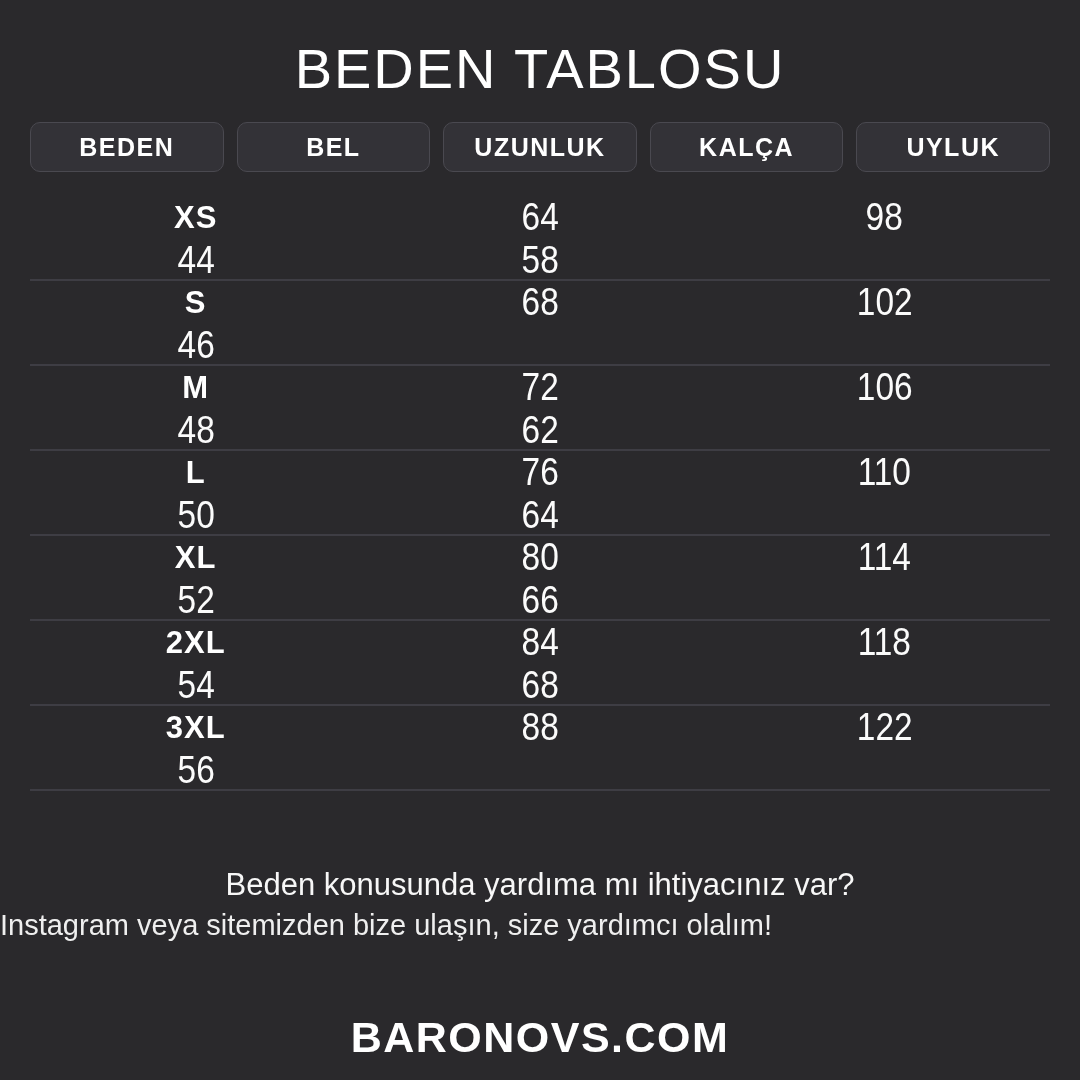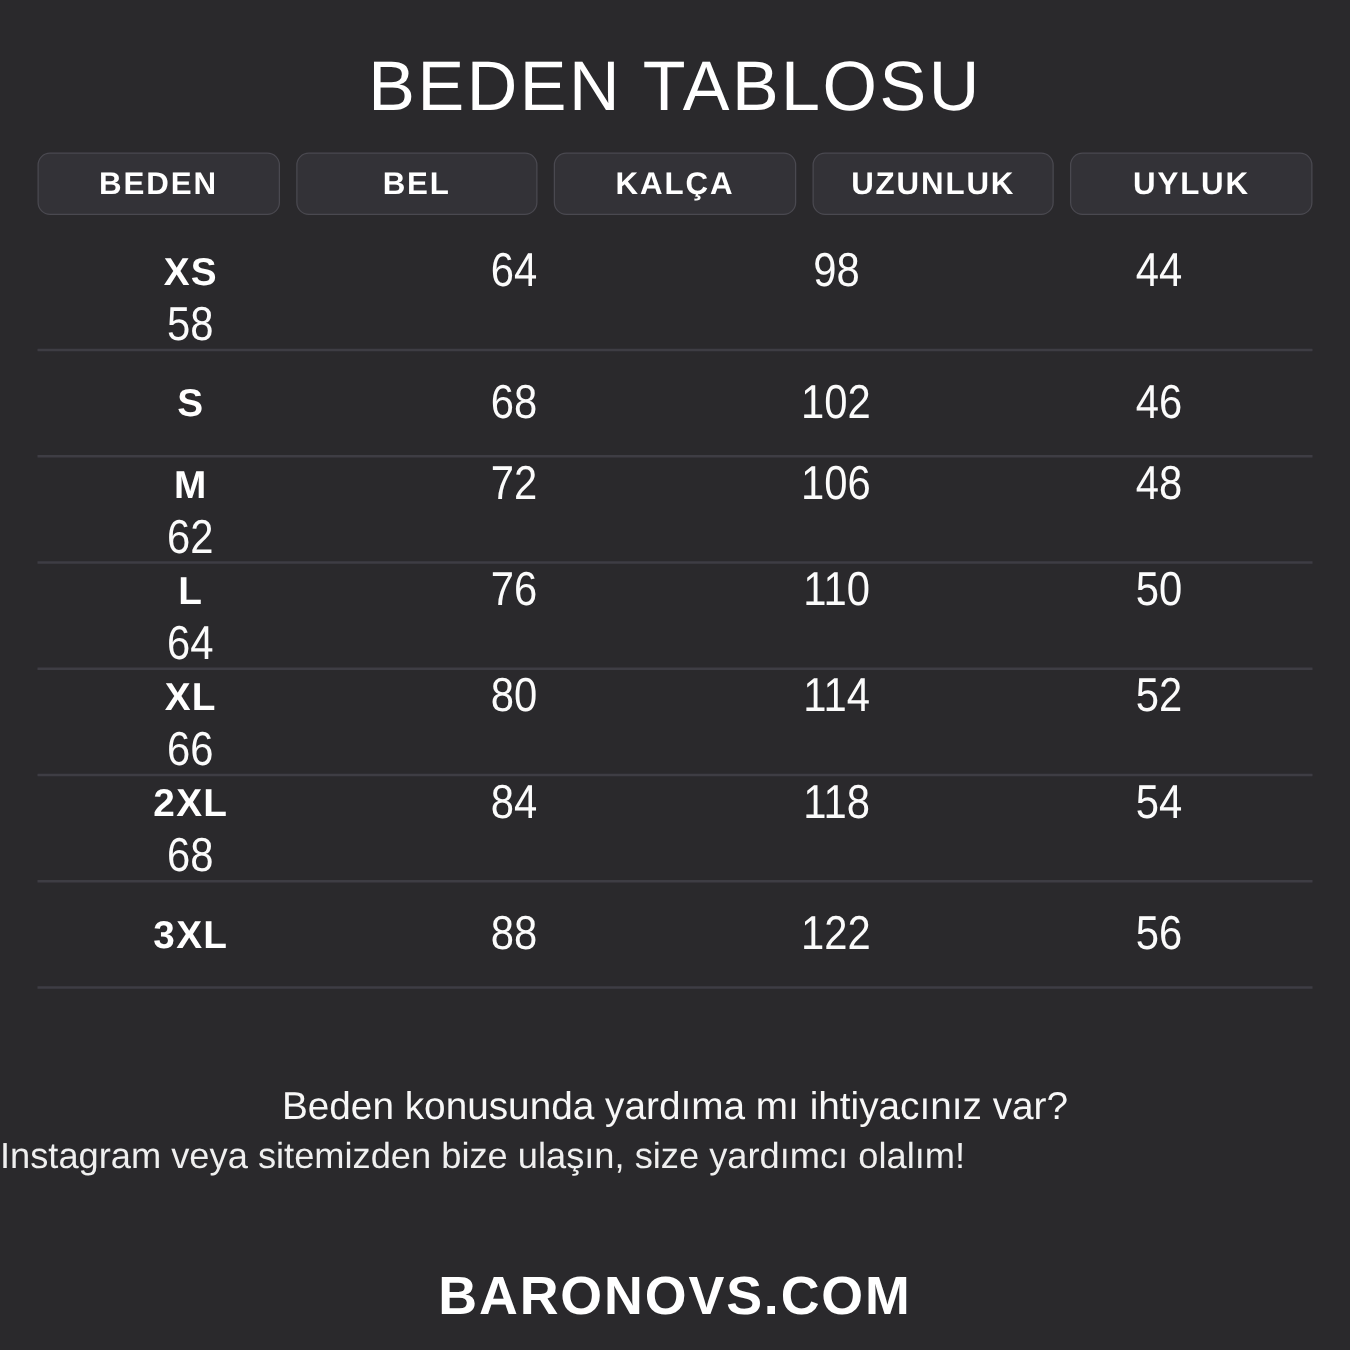--- a/index.html
+++ b/index.html
@@ -55,21 +55,21 @@
   .rows {
     position: absolute;
     top: 196px;
     left: 30px;
     width: 1020px;
   }
 
   .size-row {
     height: 85px;
     display: grid;
-    grid-template-columns: repeat(4, 1fr);
+    grid-template-columns: repeat(3, 1fr);
     column-gap: 13px;
     align-items: center;
     border-bottom: 2px solid #3e3d44;
   }
 
   .cell { text-align: center; }
 
   .size-label {
     font-size: 31px;
     font-weight: 700;
@@ -123,22 +123,22 @@
 </head>
 <body>
 
 <div class="canvas">
 
   <div class="page-title">BEDEN TABLOSU</div>
 
   <div class="header-row">
     <div class="header-cell">BEDEN</div>
     <div class="header-cell">BEL</div>
+    <div class="header-cell">UZUNLUK</div>
     <div class="header-cell">KALÇA</div>
-    <div class="header-cell">UZUNLUK</div>
     <div class="header-cell">UYLUK</div>
   </div>
 
   <div class="rows">
 
     <div class="size-row">
       <div class="cell size-label">XS</div>
       <div class="cell measure-value"><span class="num">64</span></div>
       <div class="cell measure-value"><span class="num">98</span></div>
       <div class="cell measure-value"><span class="num">44</span></div>

